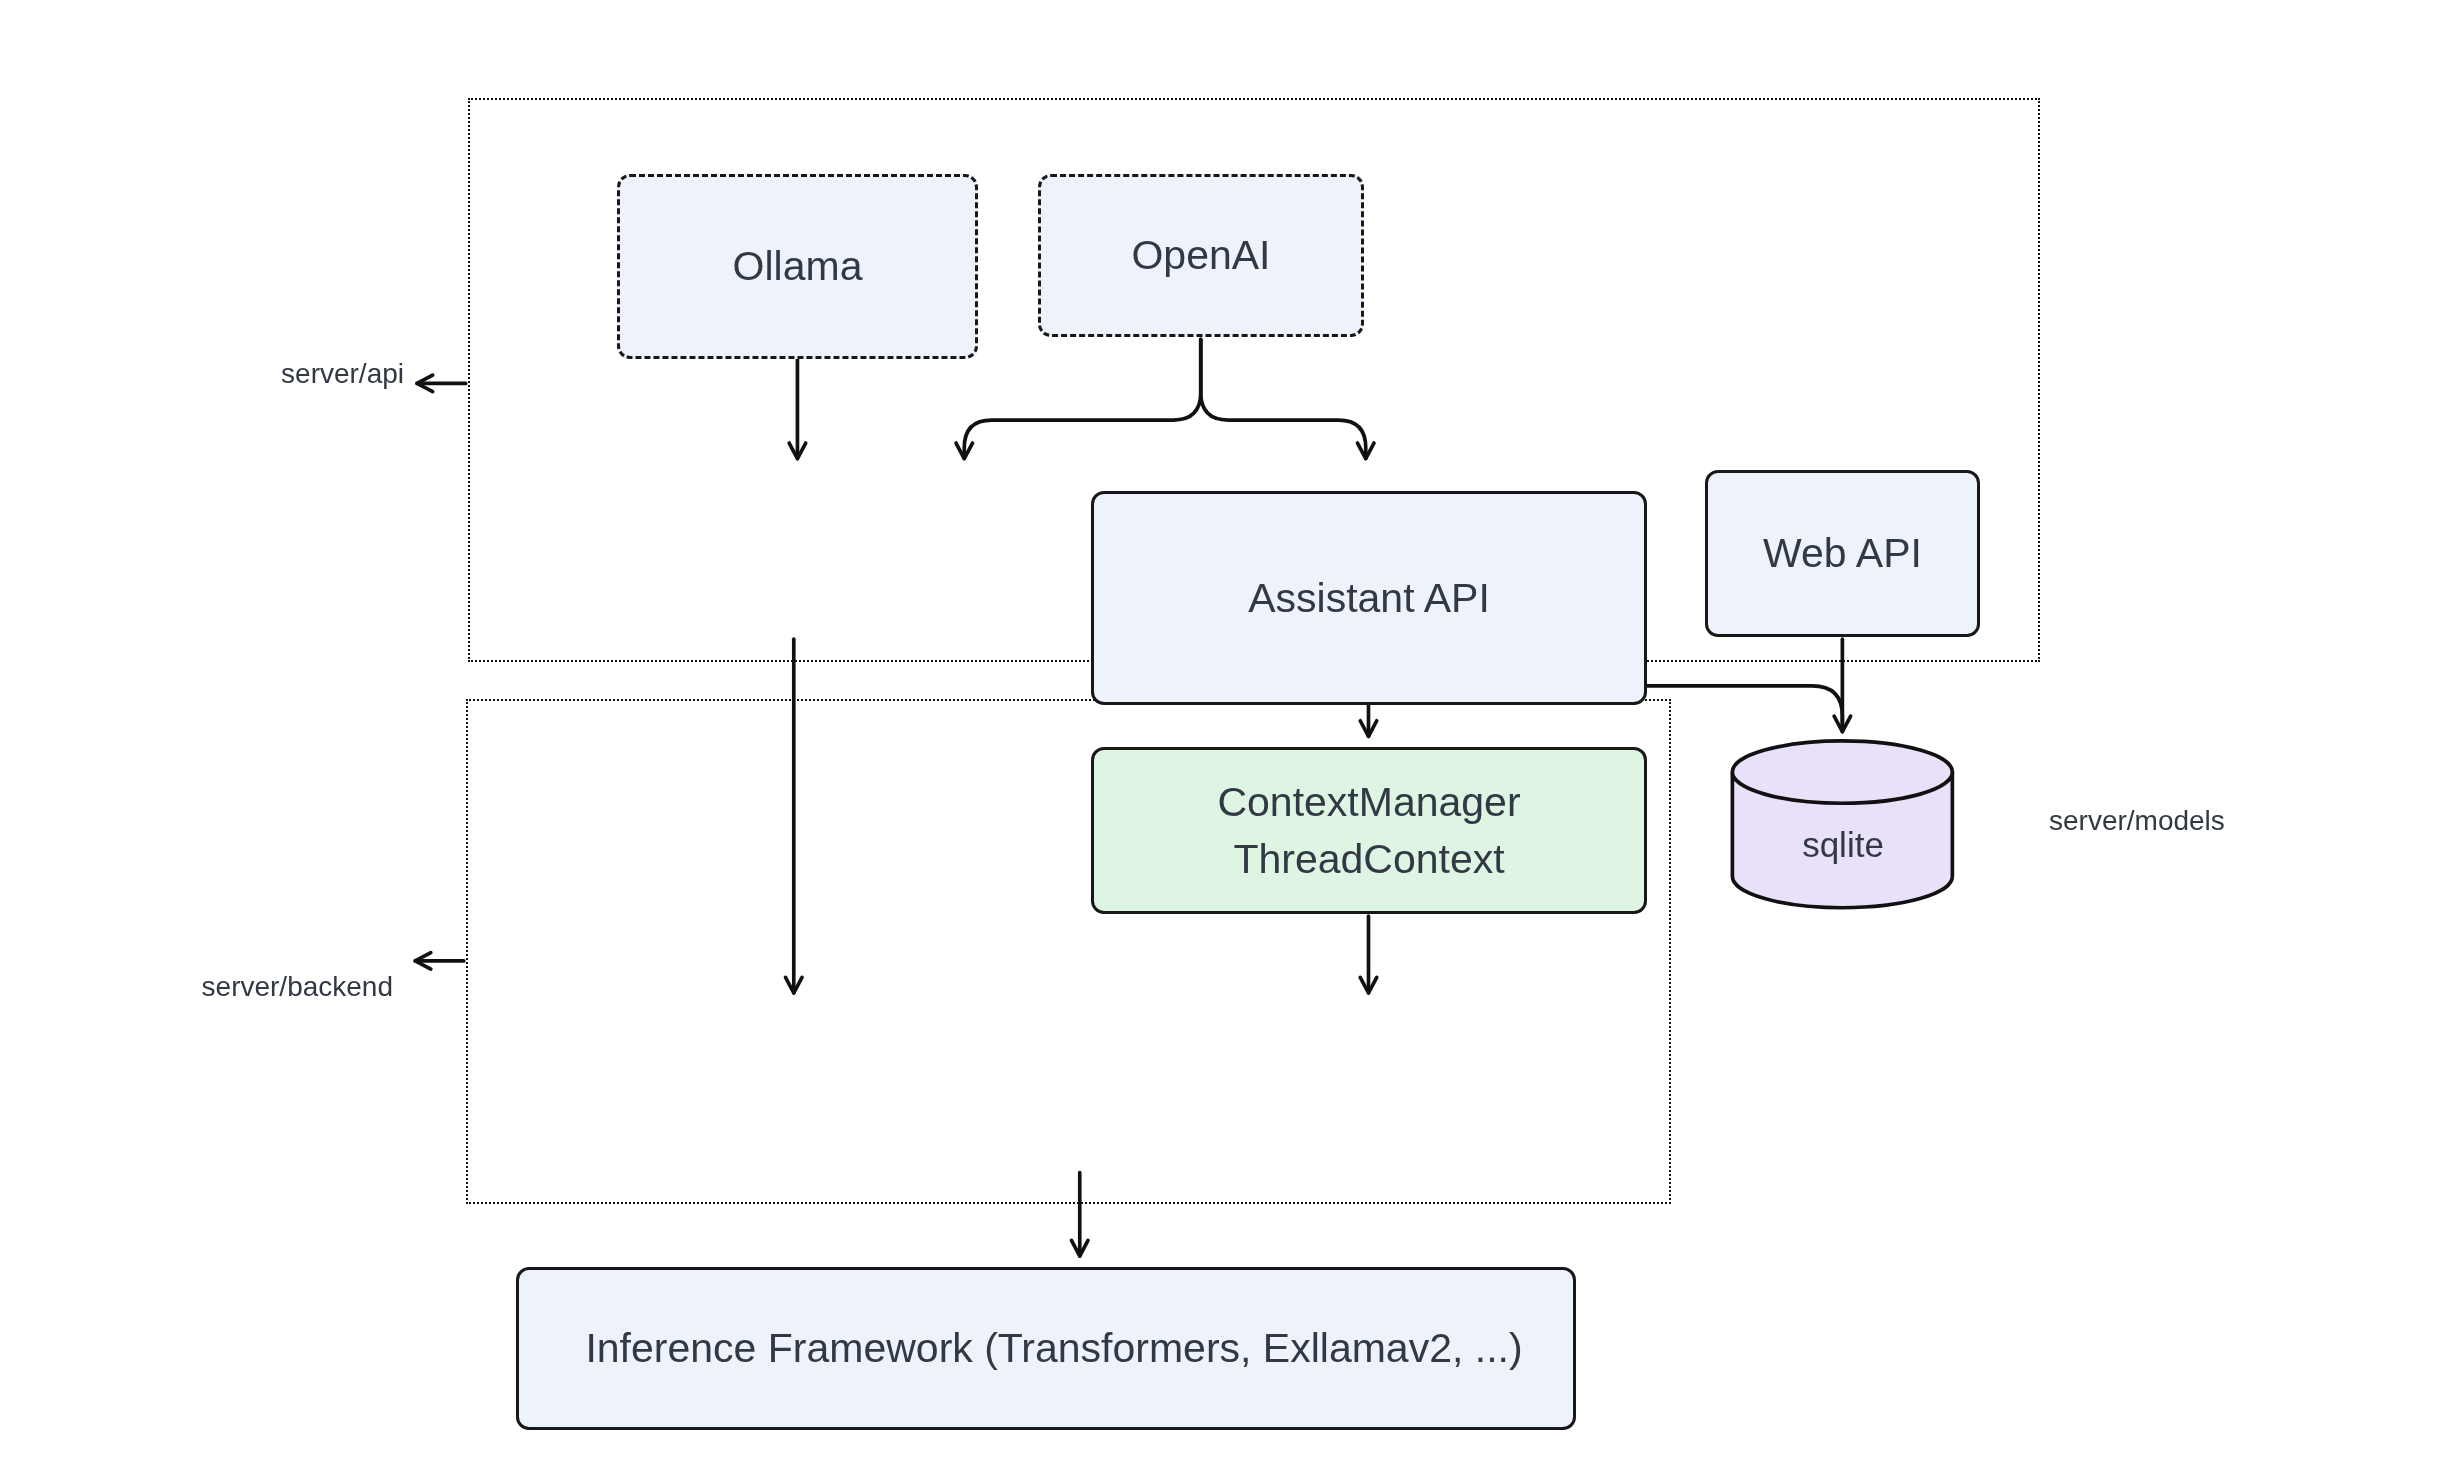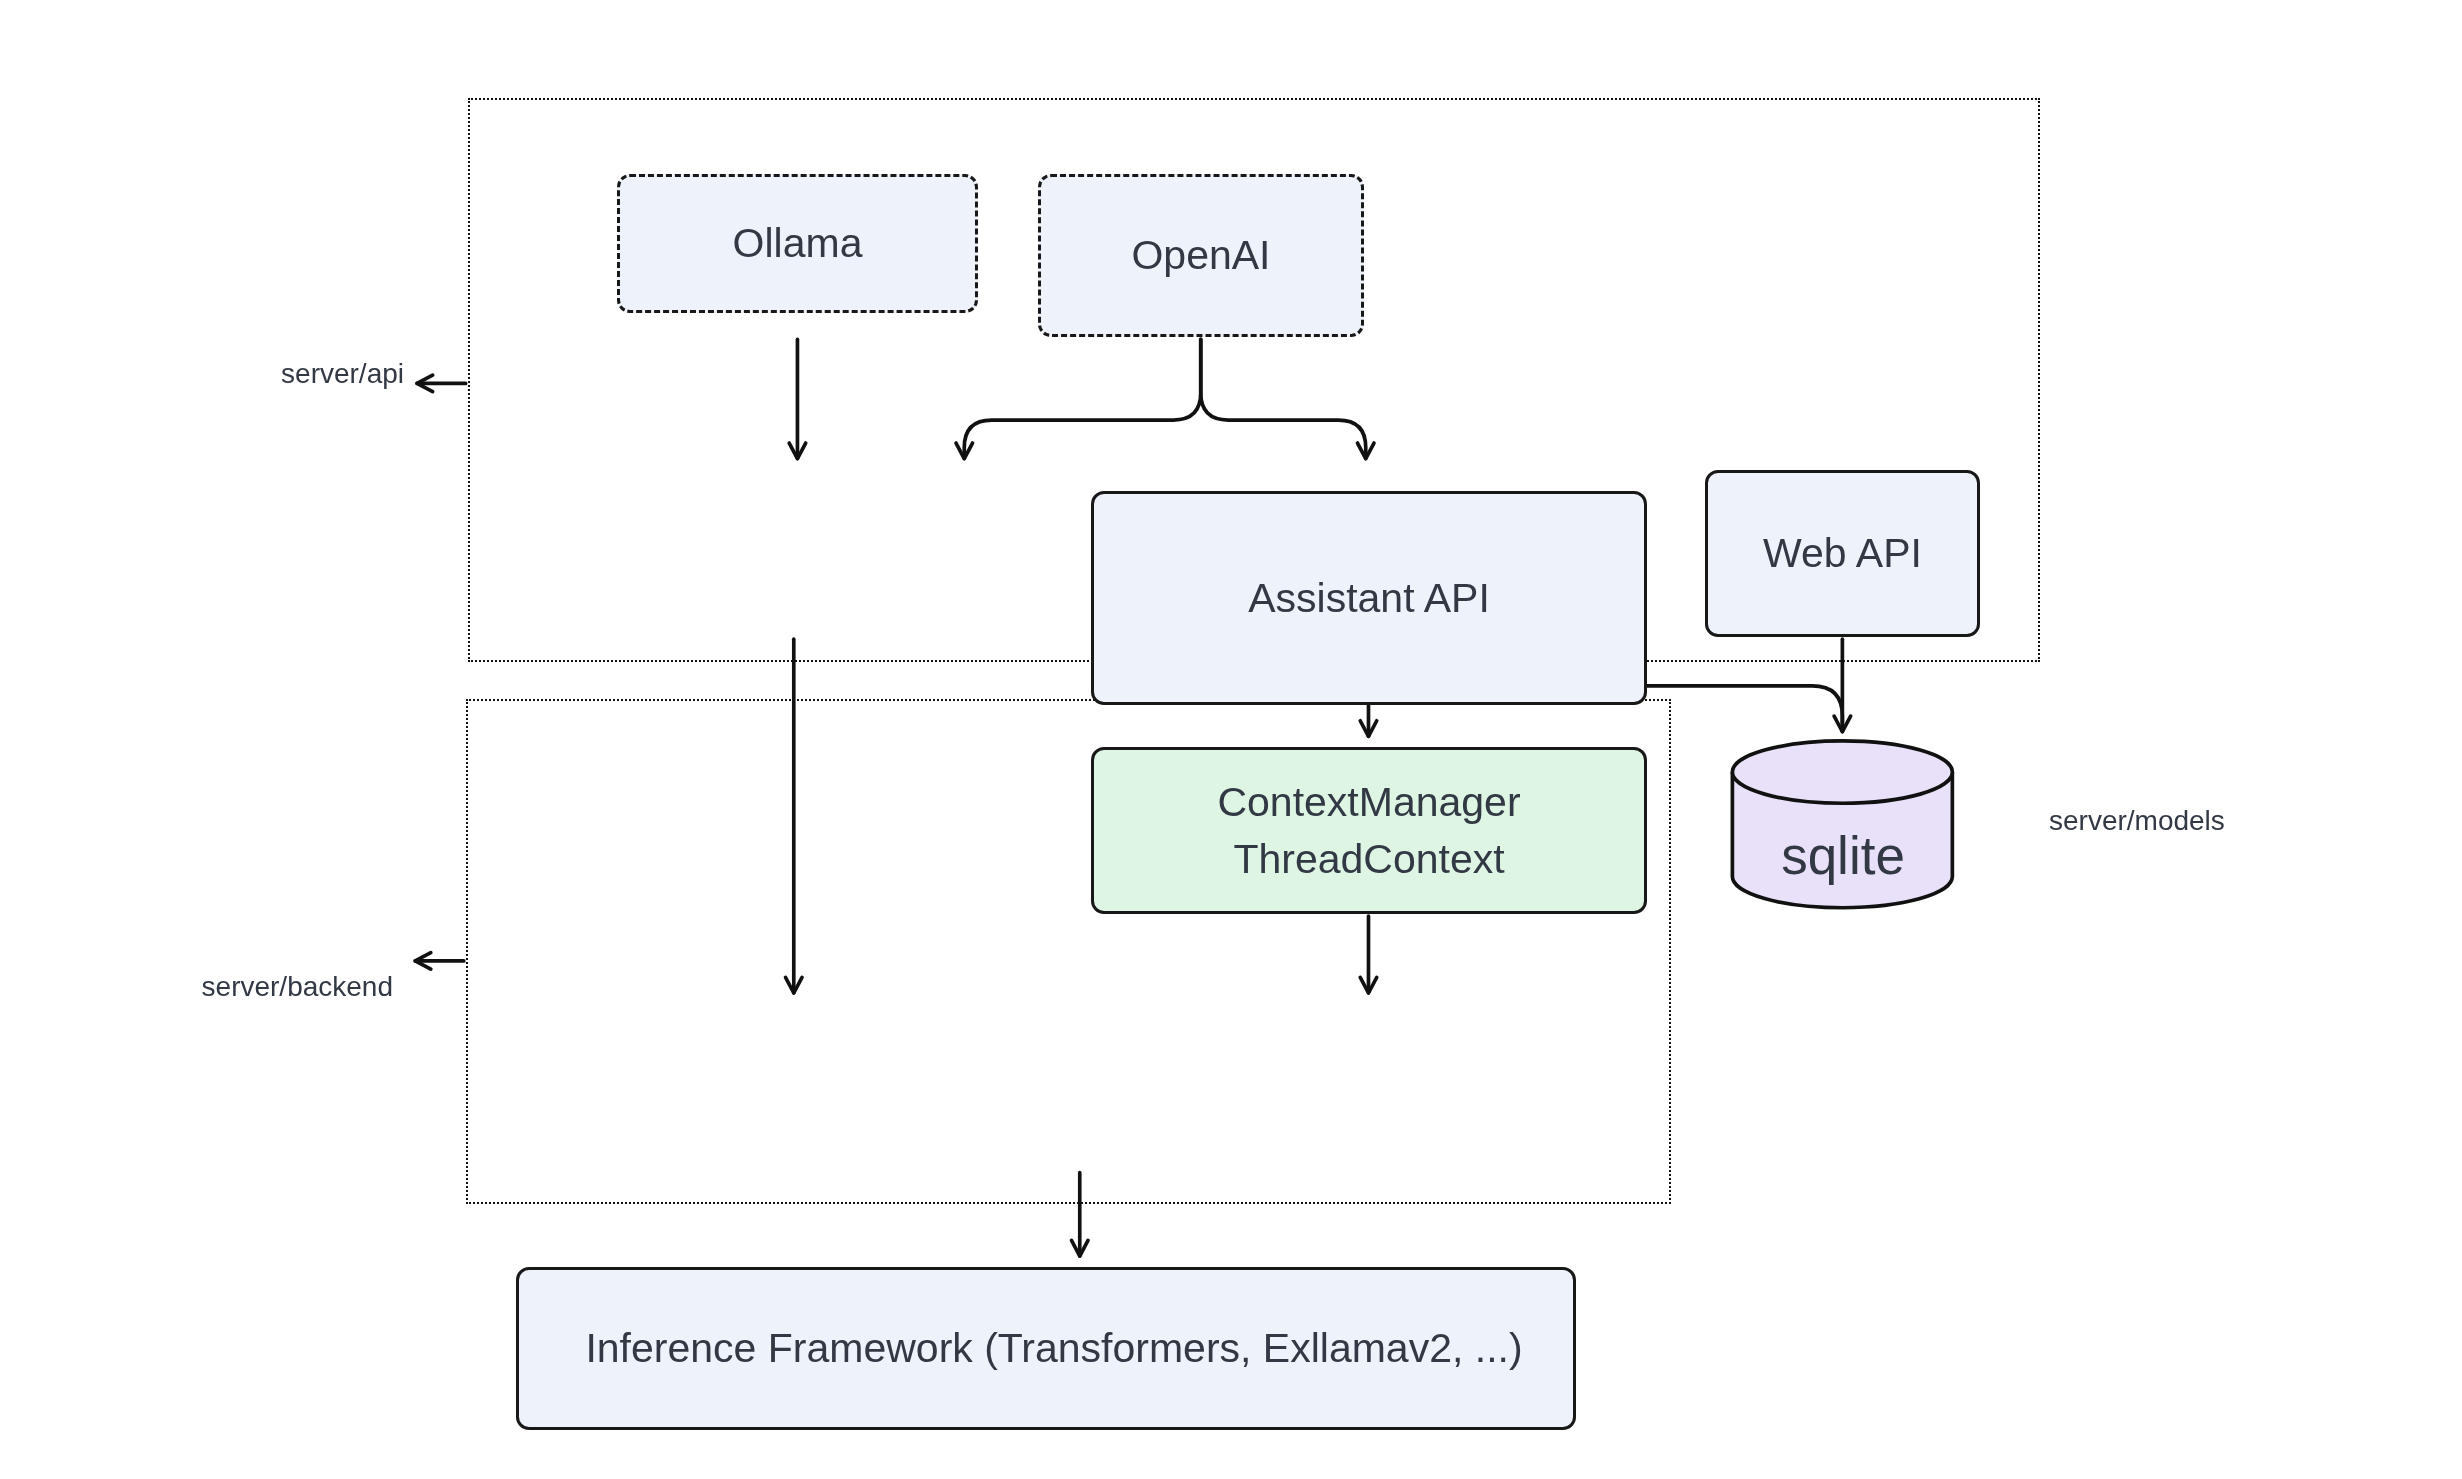--- a/index.html
+++ b/index.html
@@ -50,21 +50,21 @@
     white-space: nowrap;
   }
   .right-align { text-align: right; }
   .cylinder-label {
     position: absolute;
     z-index: 4;
     width: 220px;
     left: 1733px;
     top: 825px;
     text-align: center;
-    font-size: 53px;
+    font-size: 35px;
     color: #323944;
   }
   .cylinder-svg { position: absolute; left: 0; top: 0; z-index: 3; }
 </style>
 </head>
 <body>
 
 <div class="stage">
 
   <div class="dotted-box" style="left:468px; top:98px; width:1568px; height:560px;"></div>
@@ -88,21 +88,21 @@
       <path d="M 1178 1279 L 1178 1370" marker-end="url(#varrow)"></path>
       <path d="M 508 418 L 455 418" marker-end="url(#varrow)"></path>
       <path d="M 506 1048 L 453 1048" marker-end="url(#varrow)"></path>
     </g>
   </svg>
 
   <div class="ext-label right-align" style="left:92px; top:358px; width:312px;">server/api</div>
   <div class="ext-label right-align" style="left:45px; top:935px; width:348px;margin-top:36px;">server/backend</div>
   <div class="ext-label" style="left:2049px; top:805px;">server/models</div>
 
-  <div class="node dashed fill-blue" style="left:617px; top:174px; width:361px; height:139px;">
+  <div class="node dashed fill-blue" style="left:617px; top:174px; width:361px; height:185px;">
     <span>Ollama</span>
   </div>
 
   <div class="node dashed fill-blue" style="left:1038px; top:174px; width:326px; height:163px;">
     <span>OpenAI</span>
   </div>
 
 
   <div class="node fill-blue" style="left:1091px; top:470px; width:556px; height:214px;margin-top:21px;">
     <span>Assistant API</span>

